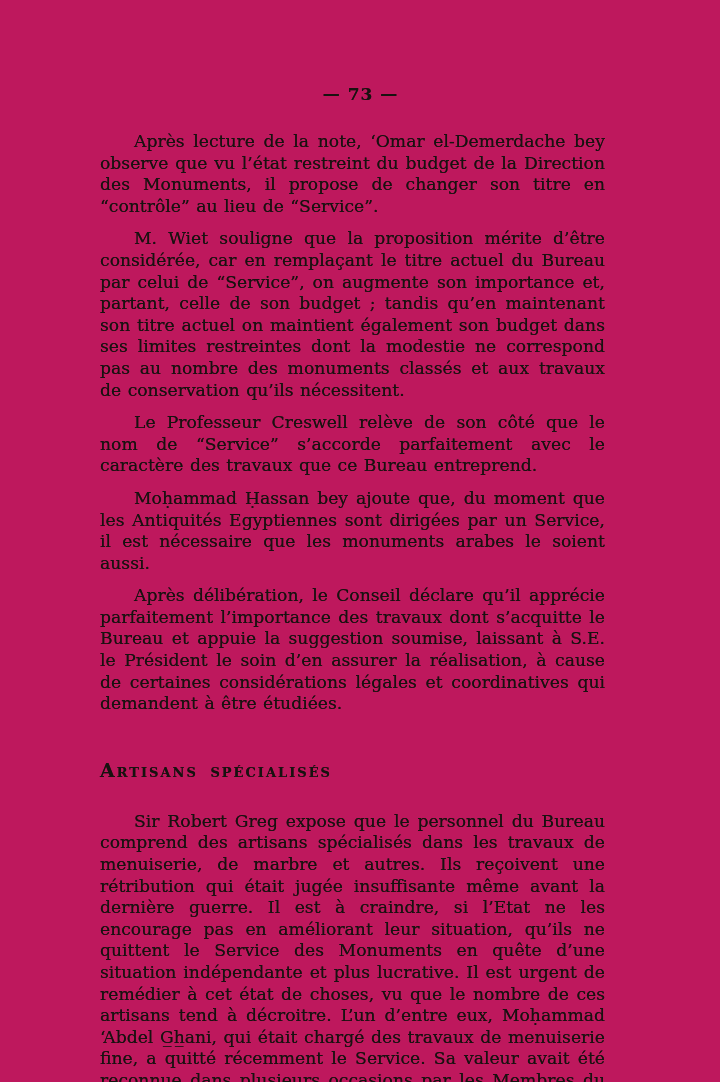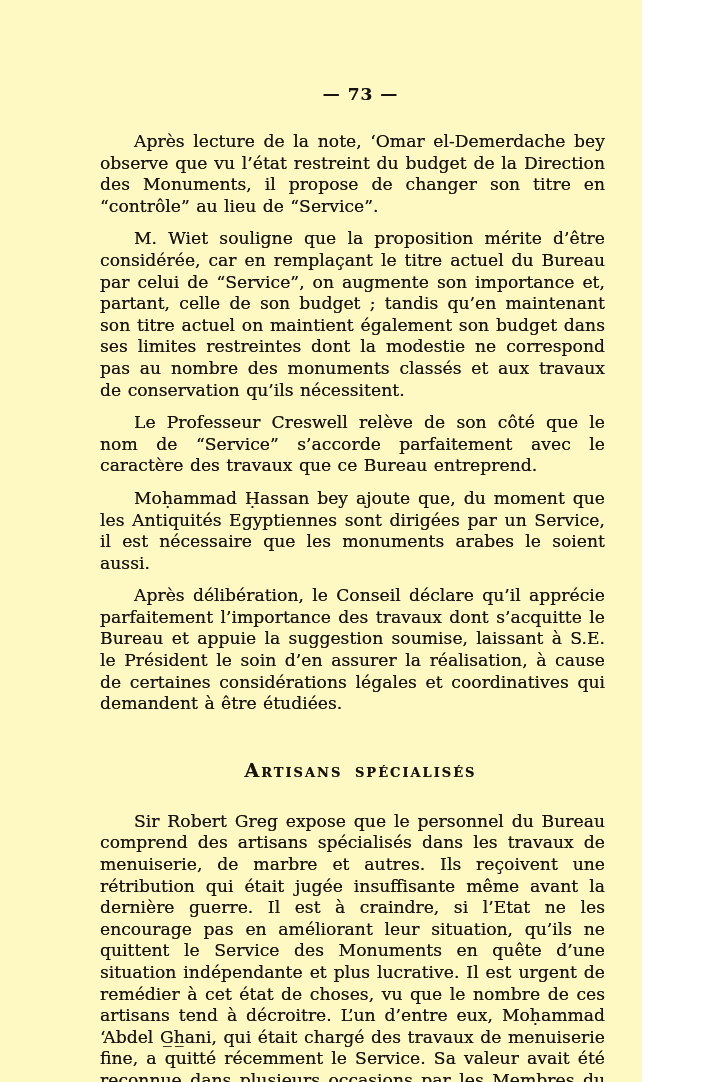--- a/index.html
+++ b/index.html
@@ -2,23 +2,23 @@
 <html><head>
 <meta charset="utf-8">
 <style>
   html, body {
     margin: 0;
     padding: 0;
     background: #ffffff;
   }
   .page {
     position: relative;
-    width: 642px;
+    width: 720px;
     height: 1082px;
-    background: #fef9c3;
+    background: #be185d;
     color: #171310;
     font-family: "DejaVu Serif", serif;
     overflow: hidden;
   }
   .text-block {
     position: absolute;
     left: 100px;
     top: 84px;
     width: 521px;
   }
@@ -33,21 +33,21 @@
   .para {
     font-size: 17.2px;
     line-height: 21.6px;
     text-align: justify;
     text-indent: 34px;
     margin: 0 16px 11px 0;
     word-spacing: 1px;
     text-shadow: 0 0 0.6px rgba(10,8,5,0.7);
   }
   .section-heading {
-    text-align: center;
+    text-align: left;
     font-variant: small-caps;
     font-size: 19px;
     font-weight: 700;
     letter-spacing: 2px;
     word-spacing: 4px;
     margin: 44px 0 30px 0;
     text-shadow: 0 0 0.5px rgba(10,8,5,0.65);
   }
 </style>
 </head>

